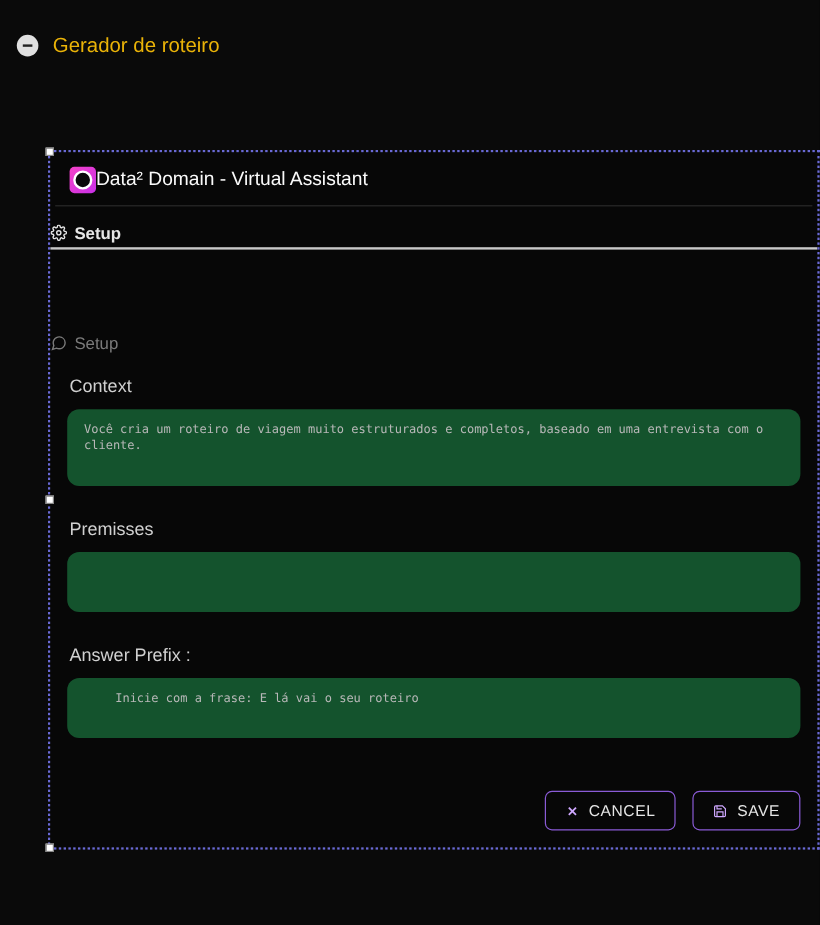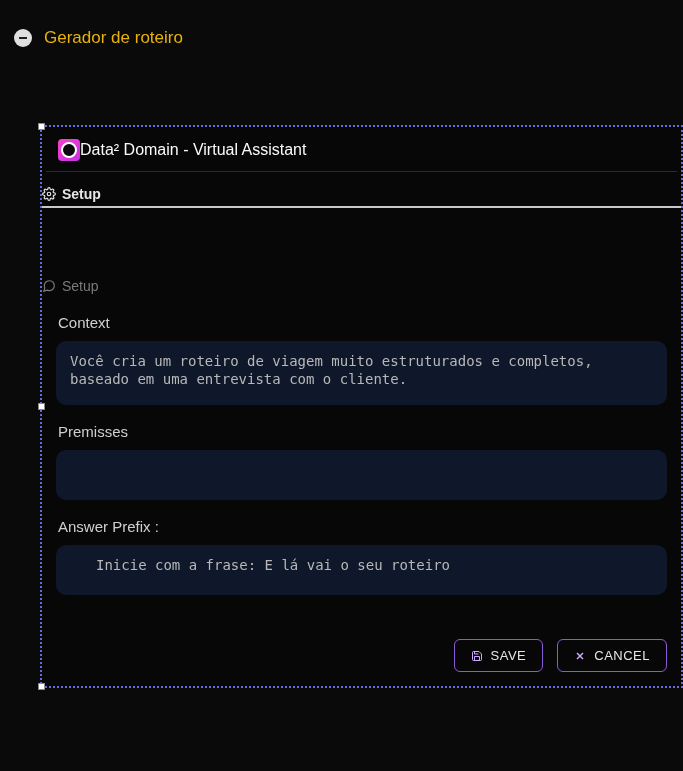--- a/index.html
+++ b/index.html
@@ -85,29 +85,29 @@
   }
   .tab.active {
     color: #e6e6e6;
     font-weight: 600;
     border-bottom: 2px solid #c8c8c8;
   }
   .tab-icon { display: inline-flex; }
   .form {
     padding: 6px 14px 14px 14px;
   }
-  .form-group { margin-bottom: 18px; }
+  .form-group { margin-bottom: 28px; }
   .form-label { display: block; color: #d0d0d0; font-size: 15px; margin-bottom: 10px; margin-left: 2px;}
   .textarea-box {
-    background: #0f172a;
+    background: #14532d;
     border-radius: 10px;
     padding: 12px 14px;
     color: #b8b8b8;
     font-family: ui-monospace, "SF Mono", Menlo, Consolas, monospace;
-    font-size: 14px;
+    font-size: 10px;
     line-height: 1.25;
     min-height: 48px;
     white-space: pre-wrap;
     word-wrap: break-word;
   }
   .textarea-box.tall { min-height: 64px; }
   .textarea-box.short { min-height: 50px; padding-left: 40px; }
   .actions {
     display: flex;
     justify-content: flex-end;
@@ -184,32 +184,32 @@
 
       <div class="form-group" style="margin-bottom:24px">
         <label class="form-label">Answer Prefix :</label>
         <div class="textarea-box short">Inicie com a frase: E lá vai o seu roteiro</div>
       </div>
     </div>
 
     <div class="actions">
       <button class="btn">
         <span class="btn-icon">
+          <svg width="12" height="12" viewBox="0 0 24 24" fill="none" stroke="currentColor" stroke-width="3">
+              <line x1="18" y1="6" x2="6" y2="18"></line>
+              <line x1="6" y1="6" x2="18" y2="18"></line>
+            </svg>
+        </span>
+        <span>CANCEL</span>
+      </button>
+      <button class="btn">
+        <span class="btn-icon">
           <svg width="12" height="12" viewBox="0 0 24 24" fill="none" stroke="currentColor" stroke-width="2">
               <path d="M19 21H5a2 2 0 0 1-2-2V5a2 2 0 0 1 2-2h11l5 5v11a2 2 0 0 1-2 2z"></path>
               <polyline points="17 21 17 13 7 13 7 21"></polyline>
               <polyline points="7 3 7 8 15 8"></polyline>
             </svg>
         </span>
         <span>SAVE</span>
       </button>
-      <button class="btn">
-        <span class="btn-icon">
-          <svg width="12" height="12" viewBox="0 0 24 24" fill="none" stroke="currentColor" stroke-width="3">
-              <line x1="18" y1="6" x2="6" y2="18"></line>
-              <line x1="6" y1="6" x2="18" y2="18"></line>
-            </svg>
-        </span>
-        <span>CANCEL</span>
-      </button>
     </div>
   </div>
 </div>
 
 </body></html>

